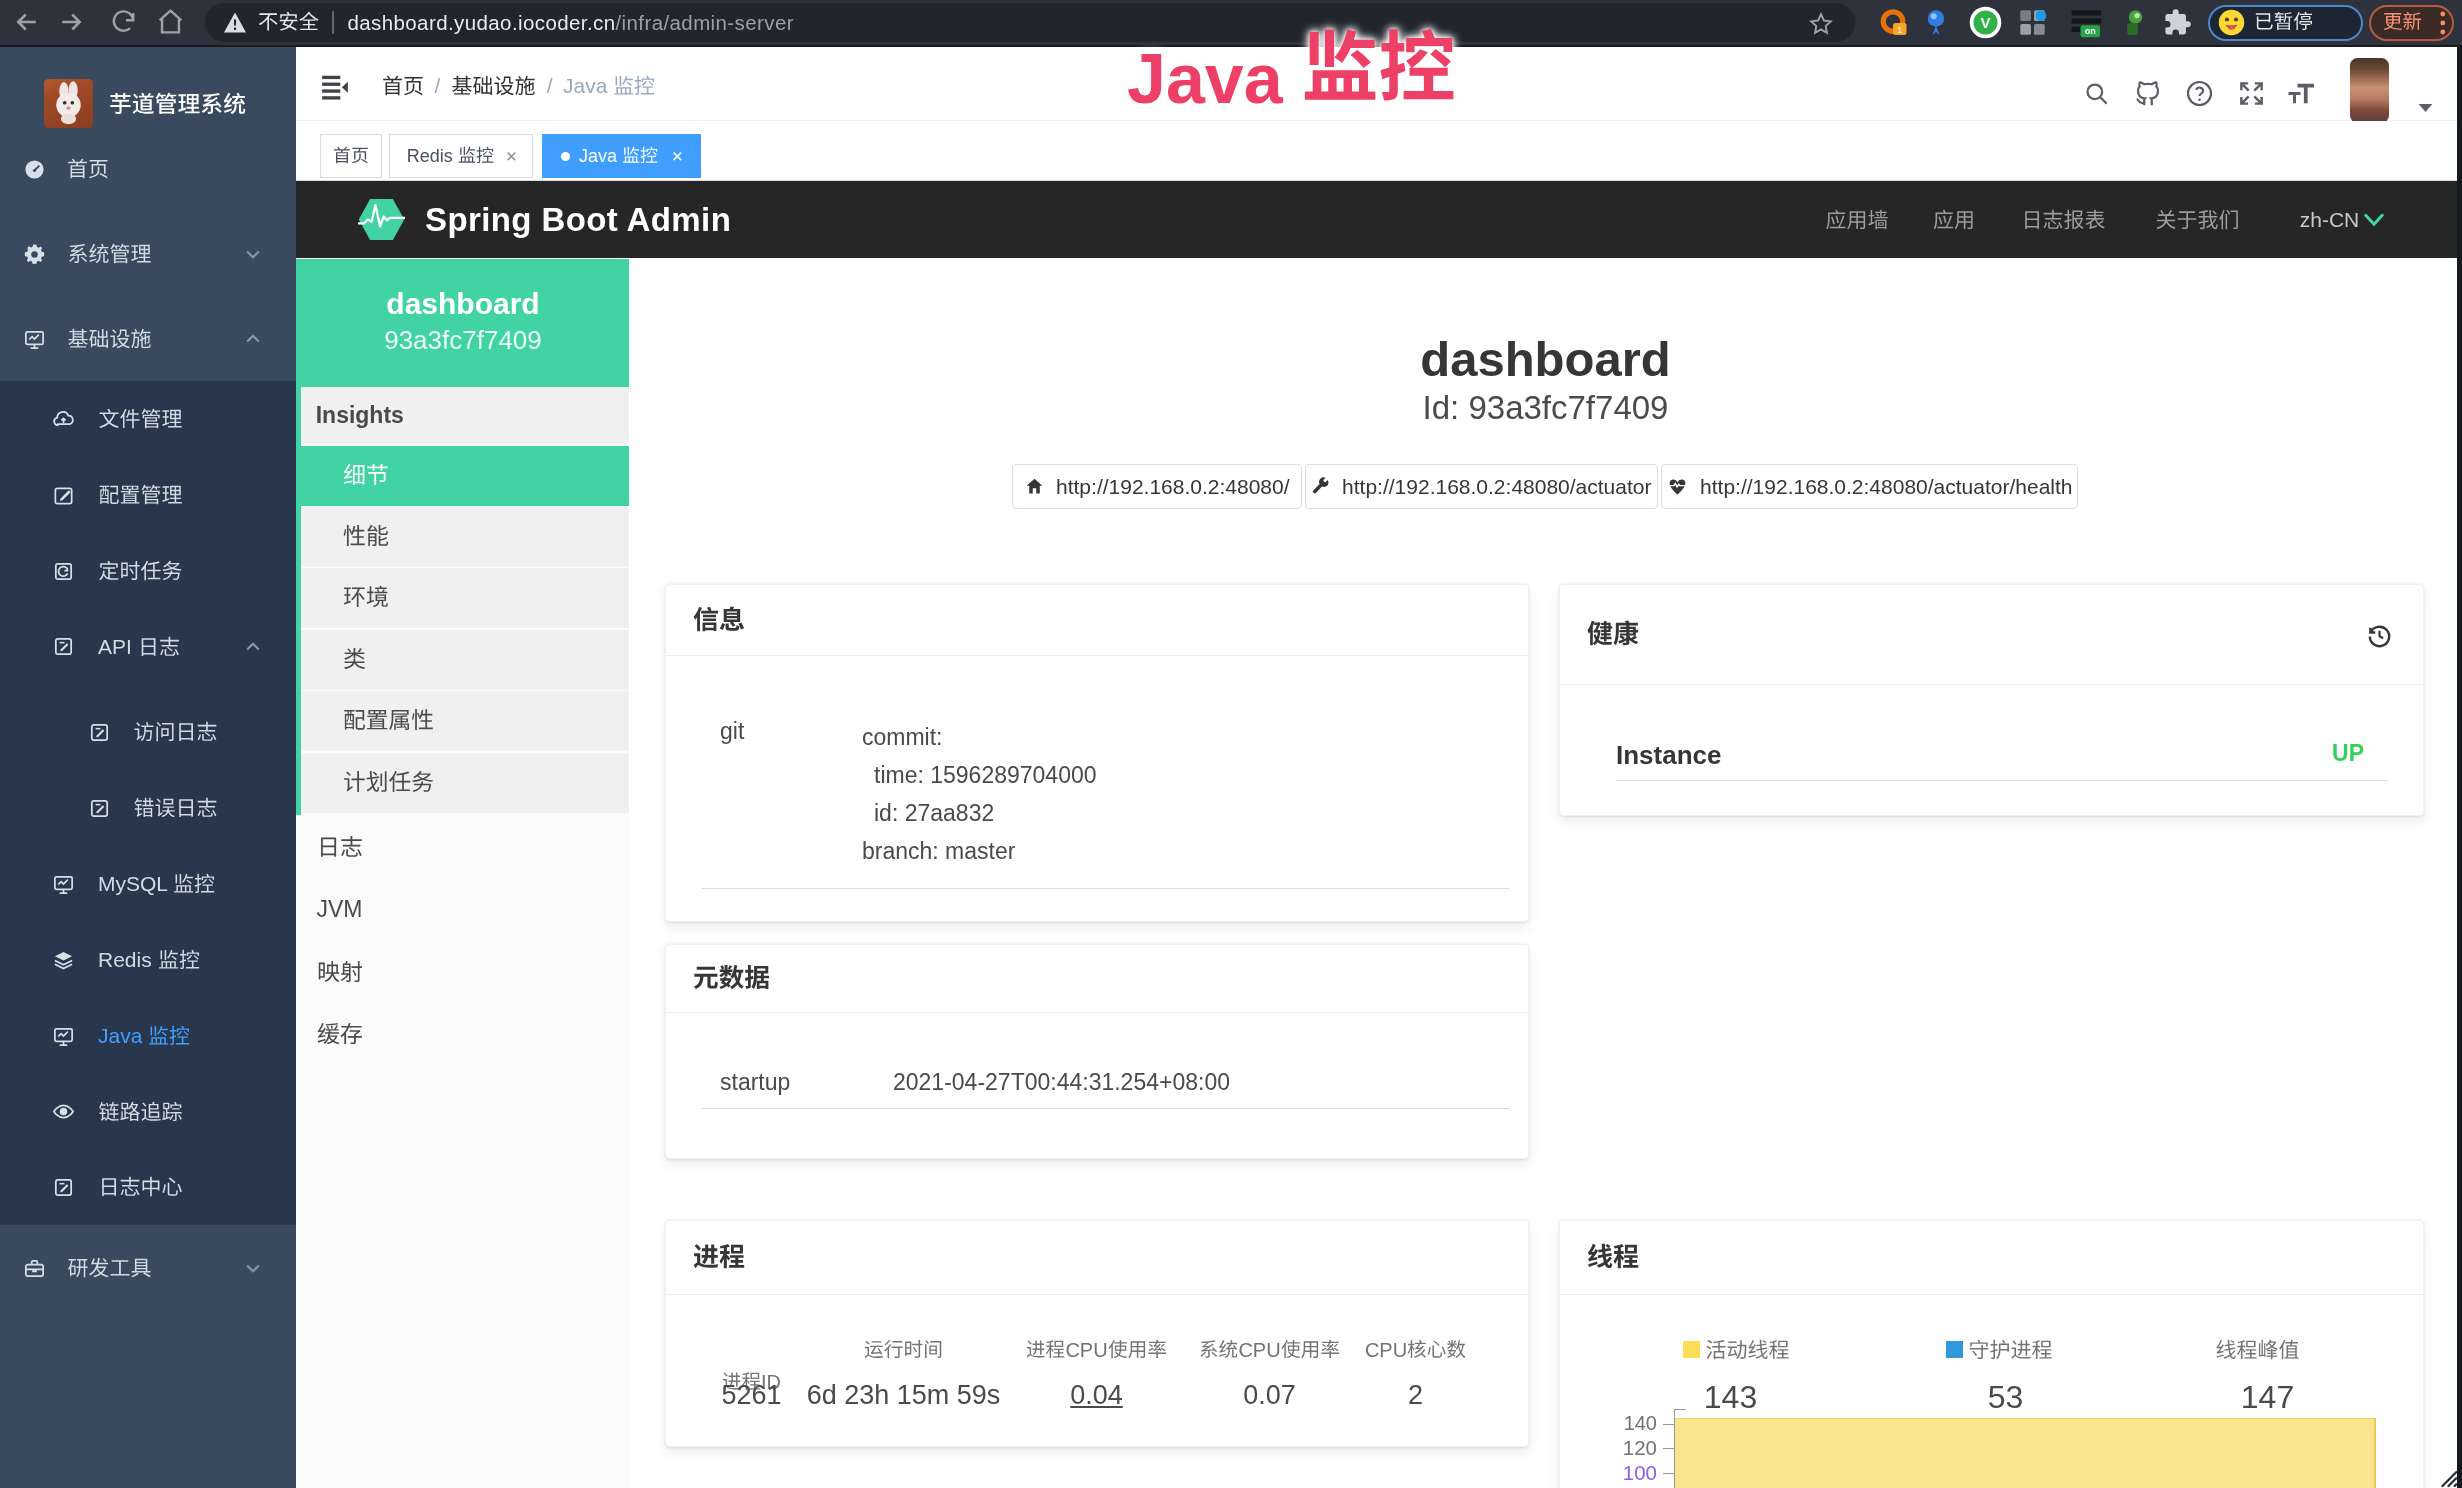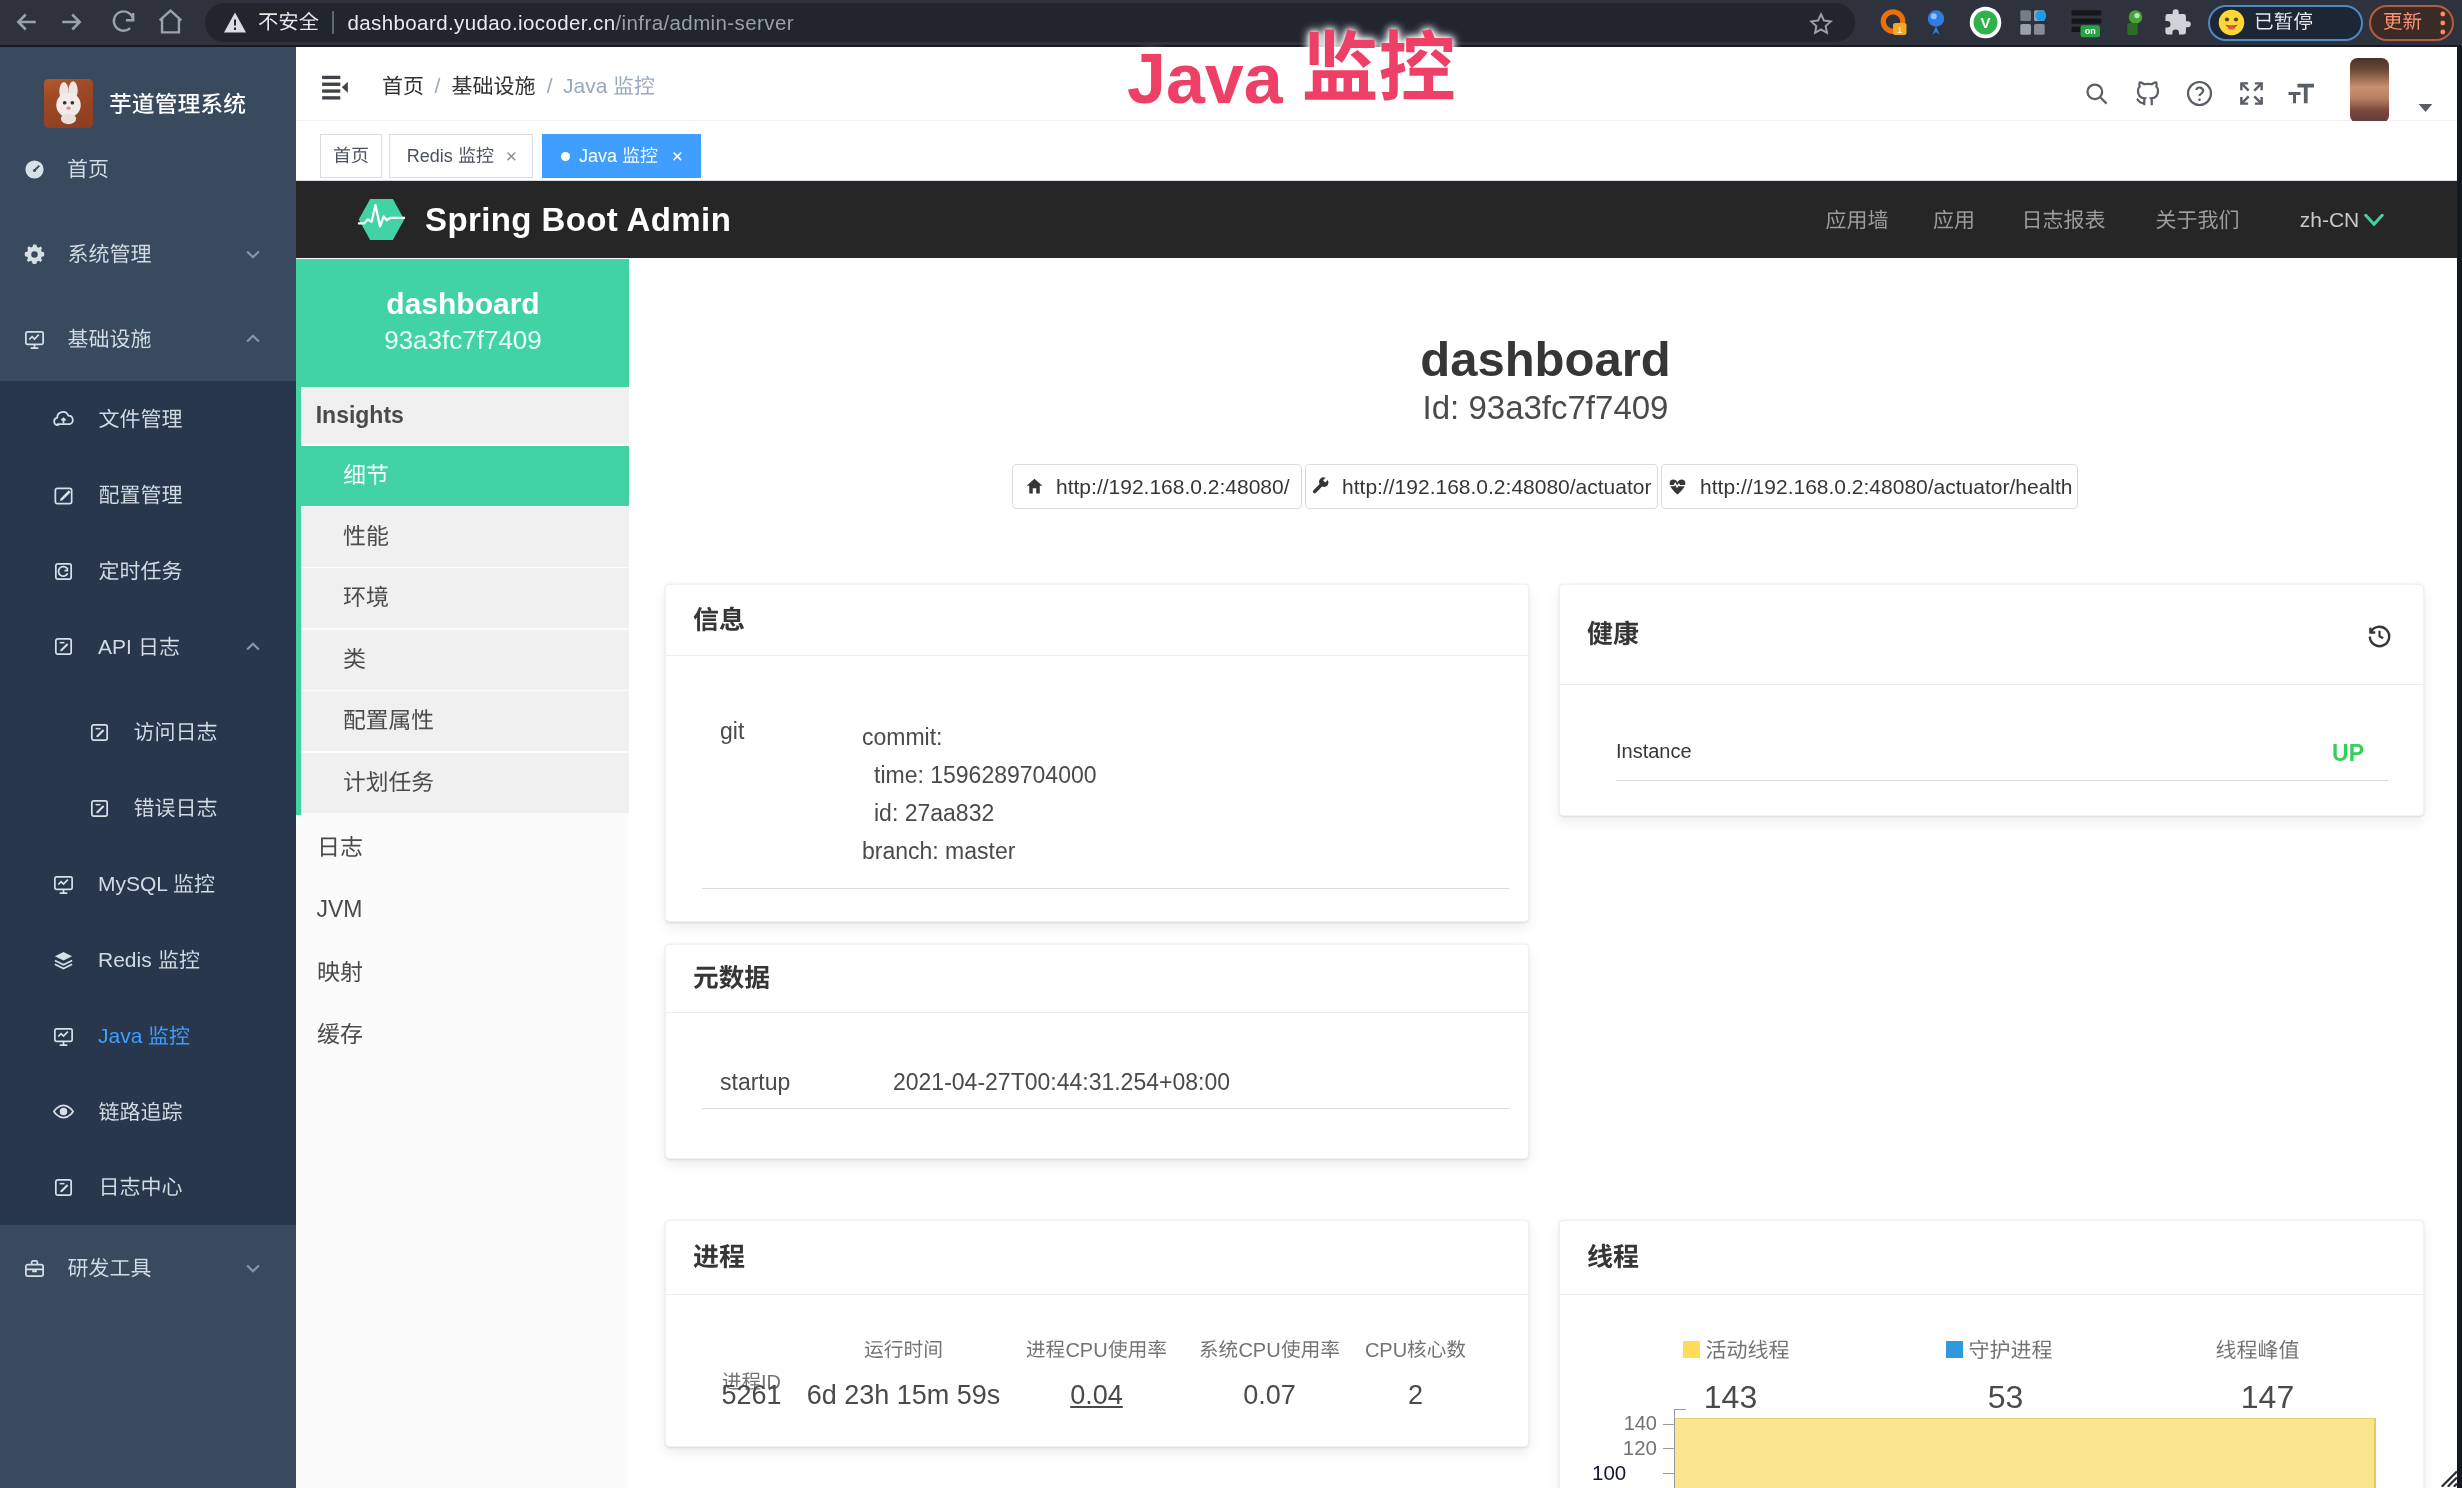--- a/index.html
+++ b/index.html
@@ -676,21 +676,21 @@
         <span style="margin-left:26.5px;font-size:26px;font-weight:700;color:#363636;"><svg style="display:inline-block;vertical-align:-0.12em;" width="52" height="26" viewBox="0 0 2000 1000" fill="currentColor">
             <use href="#b5065" x="0"></use>
             <use href="#b5eb7" x="1000"></use>
           </svg></span>
         <span style="position:absolute;right:29px;top:36px;"><svg width="29" height="29" viewBox="0 0 24 24" fill="none" stroke="#363636" stroke-width="2">
             <path d="M4.5 5.5V9.5H8.5"></path>
             <path d="M4.7 9.5a8 8 0 1 1-.7 3.3"></path>
             <path d="M12 8v4.5l3 1.8" stroke-width="1.8"></path>
           </svg></span>
       </div>
-      <div style="position:absolute;left:56px;top:155px;font-size:20px;font-weight:400;color:#363636;">Instance</div>
+      <div style="position:absolute;left:56px;top:155px;font-size:26px;font-weight:700;color:#363636;">Instance</div>
       <div style="position:absolute;right:59px;top:155px;font-size:23px;font-weight:700;color:#35d05c;">UP</div>
       <div style="position:absolute;left:56px;top:195px;width:772px;border-top:1.5px solid #dbdbdb;"></div>
     </div>
     <div style="position:absolute;left:36px;top:685px;width:864px;height:215px;background:#fff;border-radius:4.6px;box-shadow:0 0.8px 2.3px rgba(10,10,10,0.10),0 6px 13.7px rgba(10,10,10,0.07);border:0.8px solid #f1f1f1;box-sizing:border-box;">
       <div style="position:absolute;left:0;top:0;width:100%;height:68px;border-bottom:1.5px solid #ededed;box-sizing:border-box;display:flex;align-items:center;">
         <span style="margin-left:26.5px;font-size:26px;font-weight:700;color:#363636;"><svg style="display:inline-block;vertical-align:-0.12em;" width="77" height="26" viewBox="0 0 3000 1000" fill="currentColor">
             <use href="#b5143" x="0"></use>
             <use href="#b6570" x="1000"></use>
             <use href="#b636e" x="2000"></use>
           </svg></span>
@@ -777,21 +777,21 @@
           <use href="#r5cf0" x="2000"></use>
           <use href="#r503c" x="3000"></use>
         </svg>
       </div>
       <div style="position:absolute;left:571px;top:158px;width:273px;text-align:center;font-size:32px;color:#4a4a4a;">147</div>
       <div style="position:absolute;left:32px;top:187px;width:830px;height:86px;overflow:hidden;">
         <div style="position:absolute;left:0px;top:3.8px;width:65px;text-align:right;font-size:20px;color:#737373;">140</div>
         <div style="position:absolute;left:71px;top:16px;width:10.6px;border-top:1.5px solid #999;"></div>
         <div style="position:absolute;left:0px;top:28px;width:65px;text-align:right;font-size:20.5px;color:#737373;">120</div>
         <div style="position:absolute;left:71px;top:40px;width:10.6px;border-top:1.5px solid #999;"></div>
-        <div style="position:absolute;left:0px;top:53px;width:65px;font-size:20.5px;color:#0f172a;">100</div>
+        <div style="position:absolute;left:0px;top:53px;width:65px;text-align:right;font-size:20.5px;color:#8b5cf6;">100</div>
         <div style="position:absolute;left:71px;top:65px;width:10.6px;border-top:1.5px solid #999;"></div>
         <div style="position:absolute;left:82px;top:0.8px;width:12px;border-top:1.5px solid #999;"></div>
         <div style="position:absolute;left:82px;top:0.8px;height:85px;border-left:1.5px solid #999;"></div>
         <div style="position:absolute;left:83px;top:10px;width:701px;height:76px;background:#fae58c;border-top:1.5px solid #eed26a;border-right:2.3px solid #e8c95f;box-sizing:border-box;"></div>
       </div>
     </div>
   </div>
 <div style="position:absolute;left:2457px;top:47px;width:5.3px;height:1442px;background:#15181e;"></div>
 <svg style="position:absolute;left:2431px;top:1470px;" width="26" height="16.7" viewBox="0 0 34 22">
     <path d="M14 22L34 2M22 22L34 10M30 22l4-4" stroke="#2a2d33" stroke-width="3"></path>

